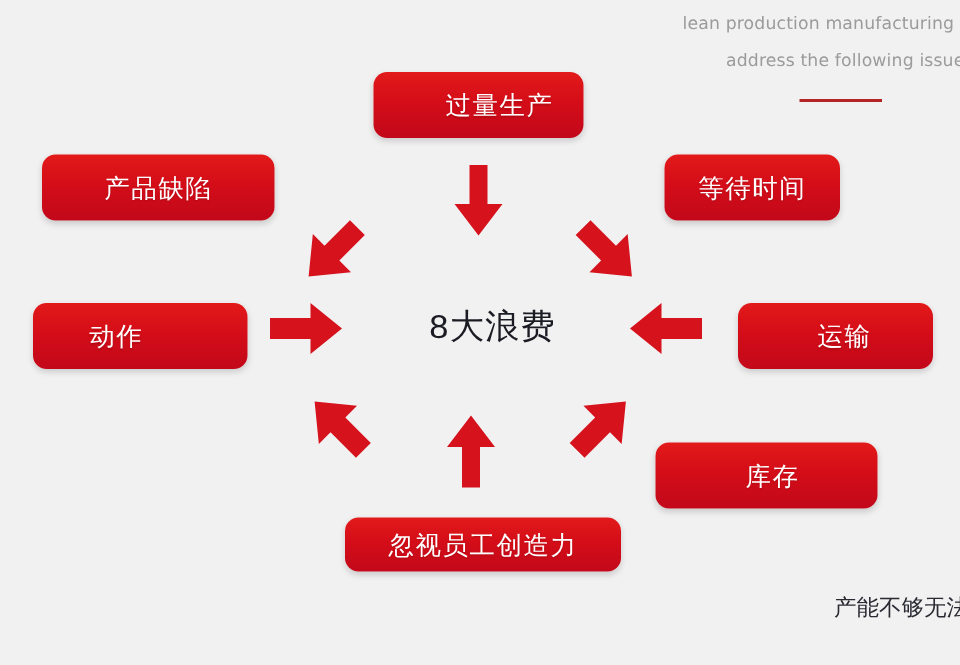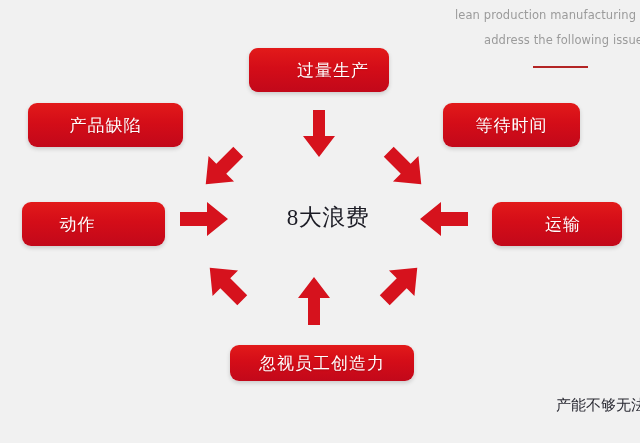--- a/index.html
+++ b/index.html
@@ -57,21 +57,21 @@
     color: #ffffff;
     font-size: 17px;
     letter-spacing: 1px;
     font-family: "DejaVu Sans", "Liberation Sans", sans-serif;
     white-space: nowrap;
     text-shadow: 0 1px 1px rgba(0,0,0,0.15);
   }
   
   #box-overproduction { left: 249px;  top: 48px;  width: 140px; height: 44px; padding-left: 28px; }
   #box-defects        { left: 28px;   top: 103px; width: 155px; height: 44px; }
-  #box-waiting        { left: 443px;  top: 103px; width: 137px; height: 44px; text-align: center; }
+  #box-waiting        { left: 443px;  top: 103px; width: 117px; height: 44px; text-align: center; }
   #box-motion         { left: 22px;   top: 202px; width: 143px; height: 44px; }
   #box-transport      { left: 492px;  top: 202px; width: 130px; height: 44px; }
   #box-process        { left: 55px;   top: 295px; width: 155px; height: 44px; }
   #box-inventory      { left: 437px;  top: 295px; width: 148px; height: 44px; }
   #box-creativity     { left: 230px;  top: 345px; width: 184px; height: 36px; }
 
   
   #box-motion span      { transform: translateX(-16px); }
   #box-transport span   { transform: translateX(6px); }
   #box-inventory span   { transform: translateX(4px); }
@@ -85,21 +85,21 @@
     height: 34px;
     display: flex;
     align-items: center;
     justify-content: center;
   }
   #center-label span {
     color: #1b1b24;
     font-size: 23px;
     letter-spacing: 0.5px;
     white-space: nowrap;
-    font-family: Liberation Serif, serif;
+    font-family: Liberation Mono, monospace;
     margin-left: 28px;
   }
 
   
   .arrow {
     position: absolute;
     line-height: 0;
   }
   .arrow svg { display: block; }
 
@@ -137,20 +137,23 @@
 
   <div class="box" id="box-transport">
     <span>运输</span>
   </div>
 
   <div class="box" id="box-motion">
     <span>动作</span>
   </div>
 
 
+  <div class="box" id="box-inventory">
+    <span>库存</span>
+  </div>
 
   <div class="box" id="box-creativity">
     <span>忽视员工创造力</span>
   </div>
 
   <div id="center-label">
     <span>8大浪费</span>
   </div>
 
   <div class="arrow" style="left:301px; top:110px;">

